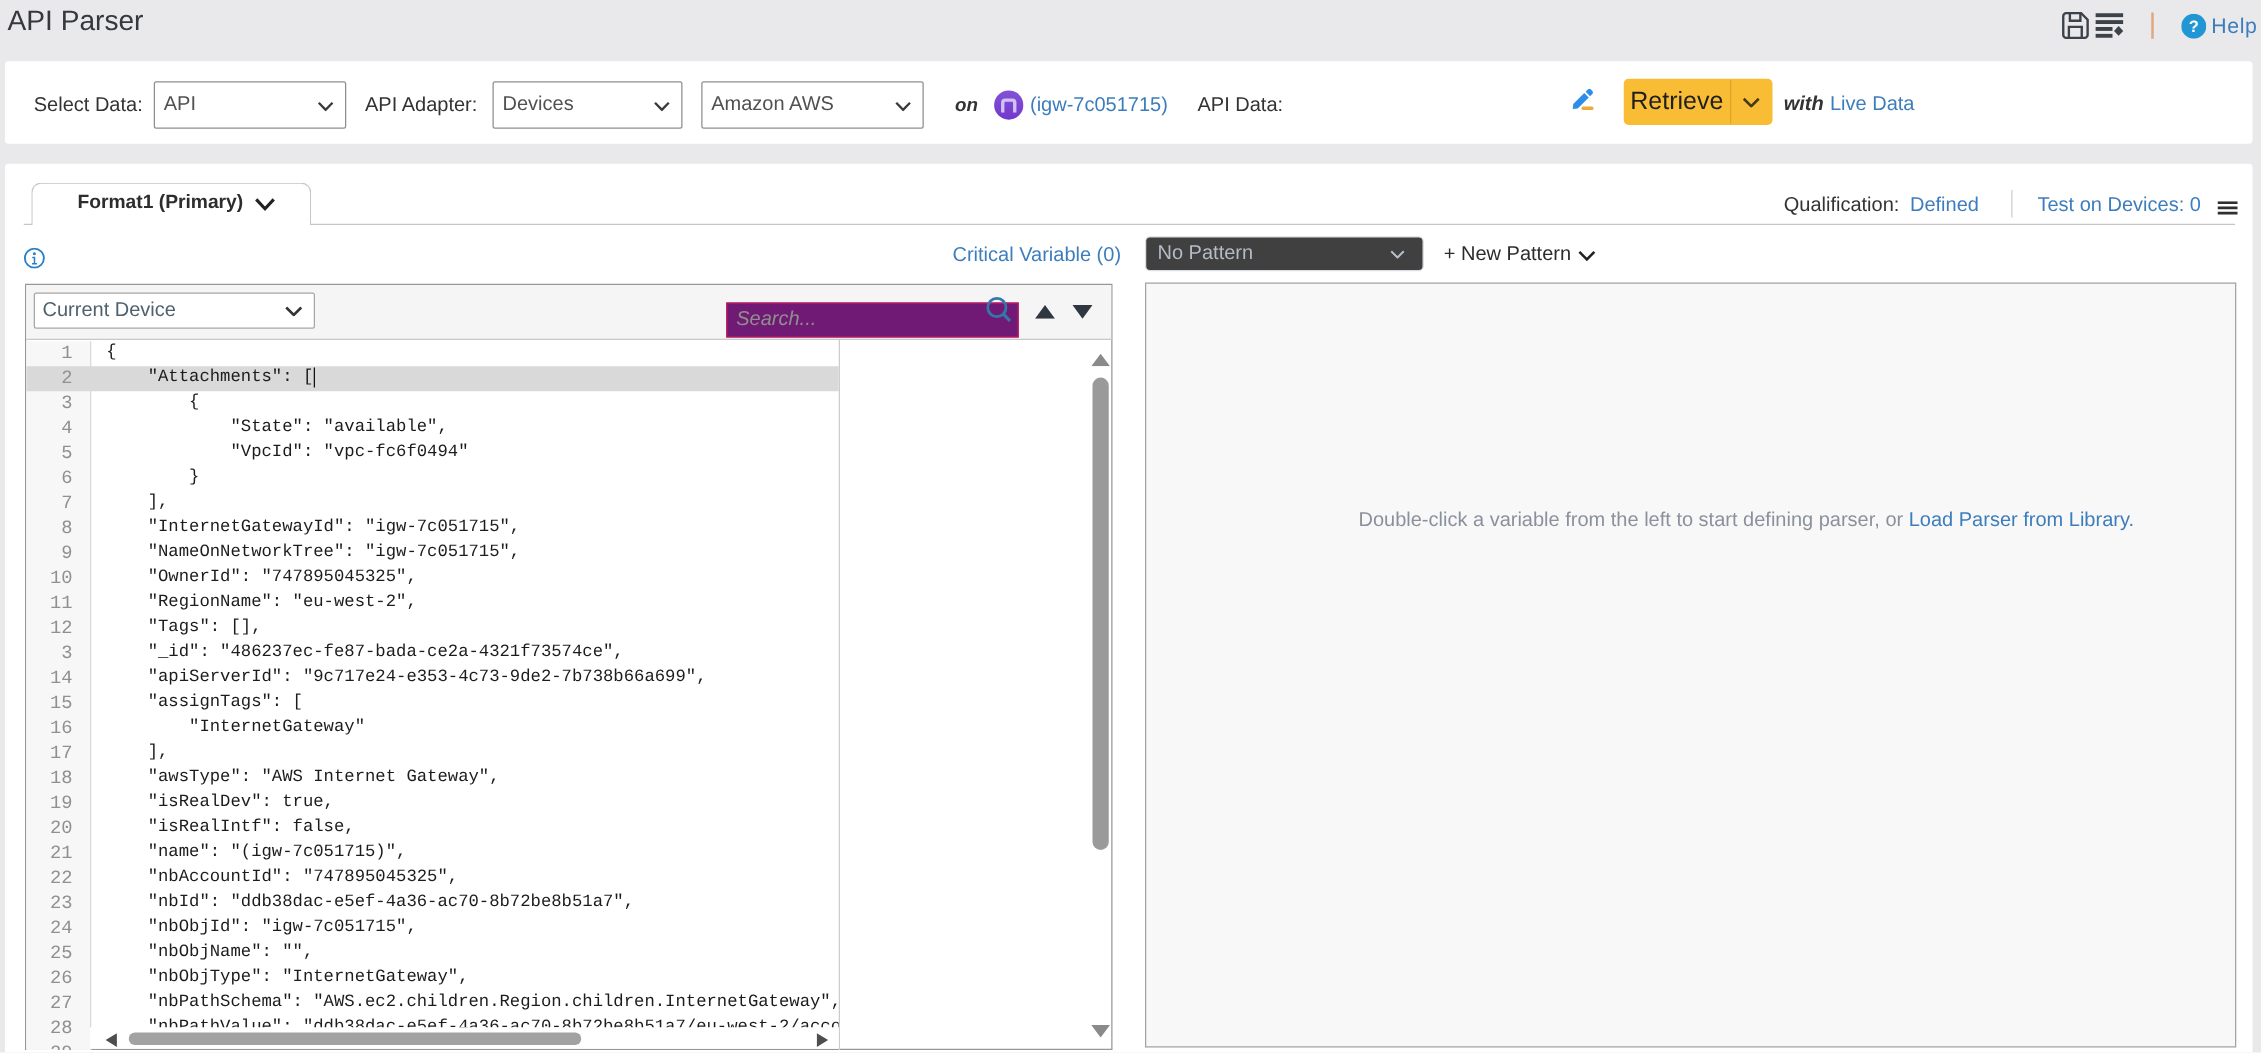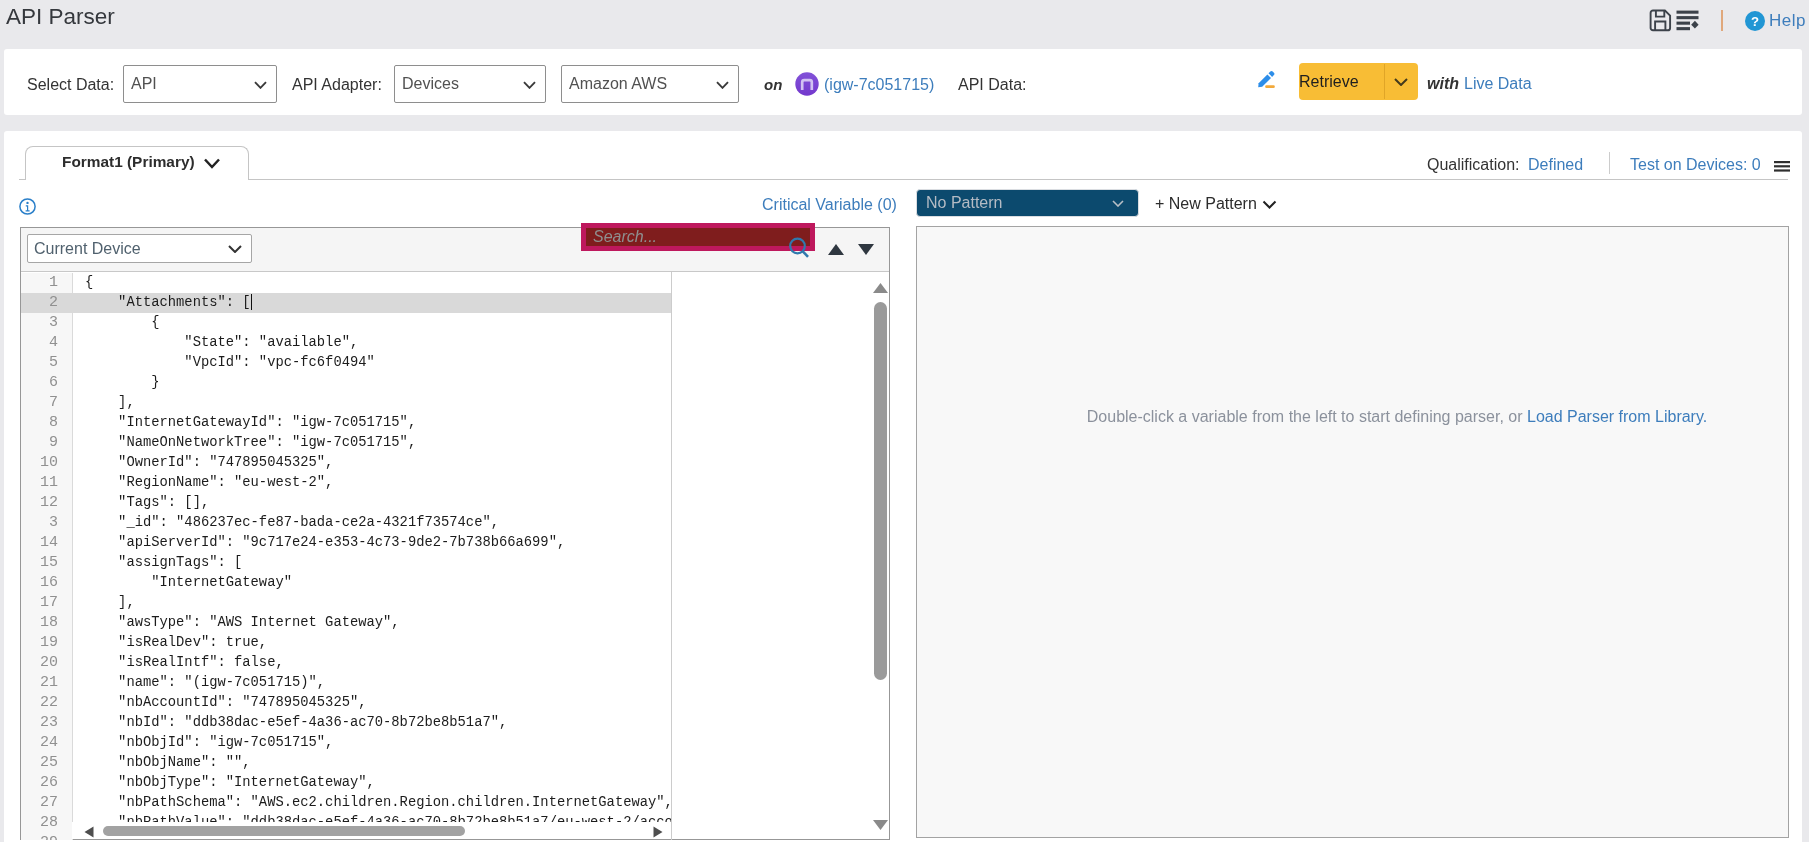--- a/index.html
+++ b/index.html
@@ -77,21 +77,21 @@
 <div class="abs link" style="left:824px;top:75px;">(igw-7c051715)</div>
 <div class="abs lbl" style="left:958px;top:75px;">API Data:</div>
 <svg class="abs" style="left:1257px;top:70px" width="20" height="20" viewBox="0 0 20 20">
   <g fill="#2d8ee9">
     <path d="M1.6 13.2 L10.4 4.4 L14 8 L5.2 16.8 L1.2 17.2 Z"></path>
     <path d="M11.5 3.3 L13.3 1.5 Q14.5 0.4 15.7 1.5 L16.9 2.7 Q18 3.9 16.9 5.1 L15.1 6.9 Z"></path>
   </g>
   <rect x="8.2" y="15.2" width="9.6" height="2.7" rx="1.2" fill="#f2a93b"></rect>
 </svg>
 <div class="abs" style="left:1299px;top:63px;width:119px;height:37px;background:#f8bd35;border-radius:4px;">
-  <div class="abs" style="left:0;top:0;width:85px;height:37px;line-height:37px;font-size:16px;color:#1f1f1f;">Retrieve</div>
+  <div class="abs" style="left:0;top:0;width:85px;height:37px;text-align:center;line-height:37px;font-size:20px;color:#1f1f1f;">Retrieve</div>
   <div class="abs" style="left:85px;top:1px;width:1px;height:35px;background:#e0a527;"></div>
   <svg class="abs" style="left:95px;top:15px" width="14" height="8" viewBox="0 0 14 8">
         <path d="M1 1 L7 7 L13 1" fill="none" stroke="#443a1c" stroke-width="2"></path>
       </svg>
 </div>
 <div class="abs lbl" style="left:1427px;top:74px;font-style:italic;font-weight:bold;font-size:16px;">with</div>
 <div class="abs link" style="left:1464px;top:74px;font-size:16px;">Live Data</div>
 
 <div class="panel" style="left:4px;top:131px;width:1798px;height:711px;border-radius:3px 3px 0 0;"></div>
 <div class="abs" style="left:19px;top:179px;width:1769px;height:1px;background:#c5c5c5;"></div>
@@ -110,40 +110,40 @@
   <rect x="0" y="4.2" width="16" height="2.2" fill="#2f2f2f"></rect>
   <rect x="0" y="8.4" width="16" height="2.2" fill="#2f2f2f"></rect>
 </svg>
 
 <svg class="abs" style="left:19px;top:198px" width="17" height="17" viewBox="0 0 17 17">
   <circle cx="8.5" cy="8.5" r="7.6" fill="none" stroke="#2a7fc9" stroke-width="1.5"></circle>
   <circle cx="8.5" cy="4.9" r="1.2" fill="#2a7fc9"></circle>
   <path d="M6.8 7.3 h2.4 v5 h1.4 v1.2 H6.6 v-1.2 H8 v-3.8 H6.8 Z" fill="#2a7fc9"></path>
 </svg>
 <div class="abs link" style="left:762px;top:195px;">Critical Variable (0)</div>
-<div class="abs" style="left:916px;top:189px;width:223px;height:28px;background:#0c4a6e;border:1px solid #dadde1;border-radius:4px;box-sizing:border-box;">
+<div class="abs" style="left:916px;top:189px;width:223px;height:28px;background:#404040;border:1px solid #dadde1;border-radius:4px;box-sizing:border-box;">
   <span style="position:absolute;left:9px;top:50%;transform:translateY(-50%);font-size:16px;color:#b4bbc4;">No Pattern</span>
   <svg class="chev" style="right:14px;" width="12" height="7" viewBox="0 0 12 7">
         <path d="M1 1 L6 6 L11 1" fill="none" stroke="#b8bfc6" stroke-width="1.6"></path>
       </svg>
 </div>
 <div class="abs" style="left:1155px;top:195px;font-size:16px;color:#2c2c2c;">+ New Pattern</div>
 <svg class="abs" style="left:1262px;top:200px" width="15" height="9" viewBox="0 0 15 9">
       <path d="M1.5 1.5 L7.5 7.5 L13.5 1.5" fill="none" stroke="#222" stroke-width="2"></path>
     </svg>
 
 <div class="abs" style="left:20px;top:227px;width:870px;height:613px;background:#fff;border:1px solid #979797;box-sizing:border-box;"></div>
 <div class="abs" style="left:21px;top:228px;width:868px;height:44px;background:#f5f5f5;border-bottom:1px solid #c8c8c8;box-sizing:border-box;"></div>
 <div class="sel" style="left:27px;top:234px;width:225px;height:29px;border-color:#a6a6a6;">
       <span class="tx" style="left:6px;color:#50616e;font-size:16px;">Current Device</span>
   <svg class="chev" width="14" height="8" viewBox="0 0 14 8">
         <path d="M1 1 L7 7 L13 1" fill="none" stroke="#333" stroke-width="2"></path>
       </svg>
     </div>
-<div class="abs" style="left:581px;top:223px;width:234px;height:28px;background:#7f1d1d;border:5px solid #be185d;box-sizing:border-box;">
+<div class="abs" style="left:581px;top:242px;width:234px;height:28px;background:#701a75;border:1px solid #be185d;box-sizing:border-box;">
   <span style="position:absolute;left:7px;top:50%;transform:translateY(-50%);font-size:16px;font-style:italic;color:#8f8f8f;">Search...</span>
 </div>
 <svg class="abs" style="left:787px;top:236px" width="24" height="24" viewBox="0 0 24 24">
   <circle cx="10.5" cy="10" r="7.3" fill="none" stroke="#3079ad" stroke-width="2.2"></circle>
   <line x1="15.8" y1="15.3" x2="21" y2="20.8" stroke="#3079ad" stroke-width="2.6"></line>
 </svg>
 <svg class="abs" style="left:828px;top:244px" width="16" height="11" viewBox="0 0 16 11">
       <path d="M8 0 L16 11 L0 11 Z" fill="#2f3740"></path>
     </svg>
 <svg class="abs" style="left:858px;top:244px" width="16" height="11" viewBox="0 0 16 11">

